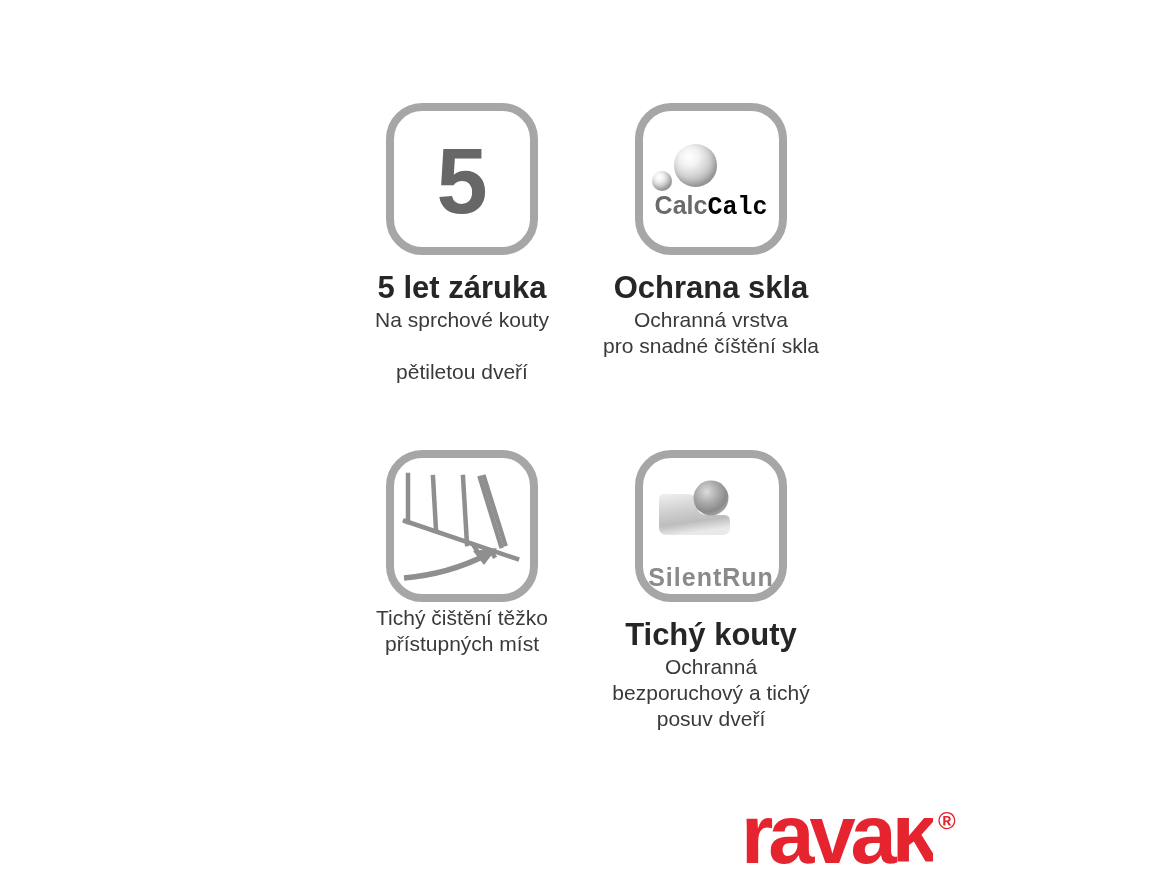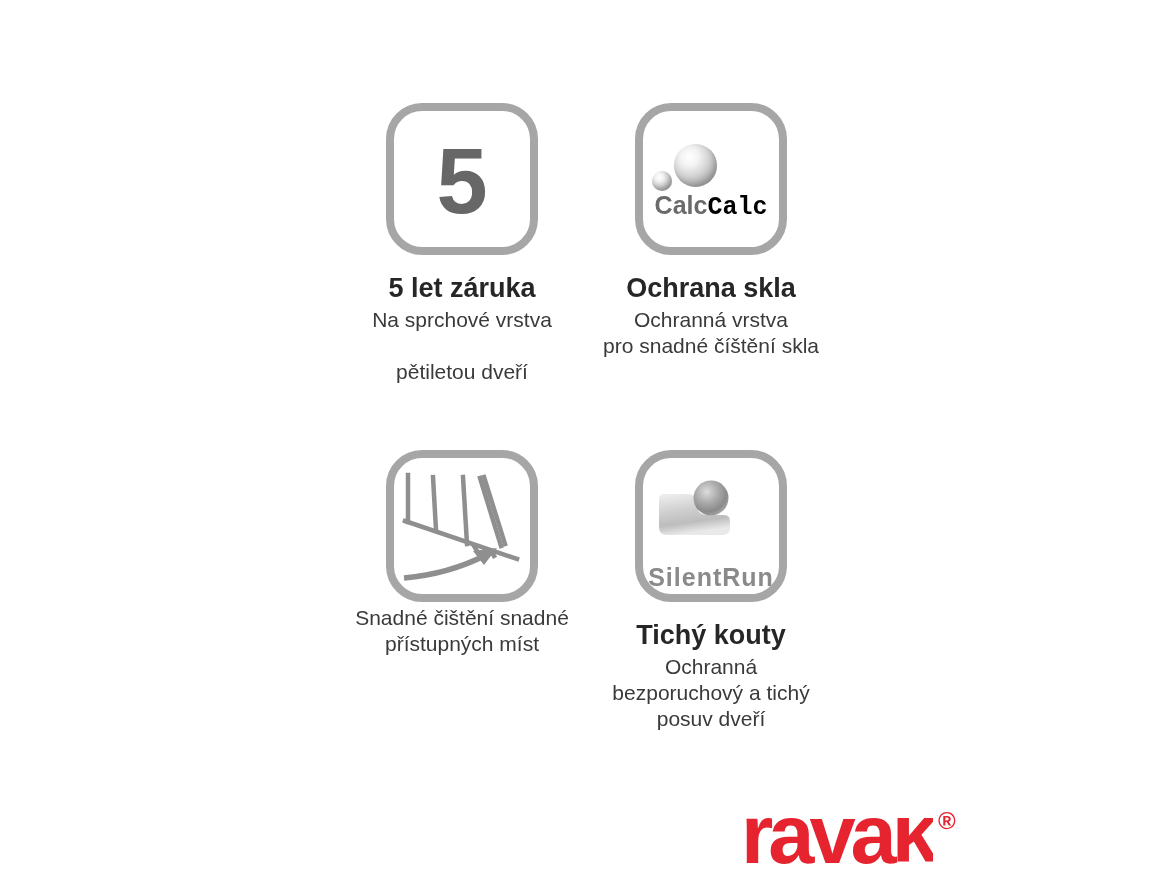--- a/index.html
+++ b/index.html
@@ -34,21 +34,21 @@
     background: radial-gradient(circle at 36% 30%, #ffffff 0%, #f3f3f3 22%, #d2d2d2 48%, #9a9a9a 80%, #c6c6c6 97%);
     box-shadow: inset -2px -3px 5px rgba(110,110,110,0.35);
   }
   .sphere-lg { left:31px; top:33px; width:43px; height:43px; }
   .sphere-sm { left:9px;  top:60px; width:20px; height:20px; }
 
   .tilt-svg { position:absolute; left:0; top:0; }
   .silent-svg { position:absolute; left:0; top:0; }
 
   .feature-title {
-    margin:17px auto 0 auto; font-size:27px; line-height:32px;
+    margin:17px auto 0 auto; font-size:31px; line-height:32px;
     font-weight:bold; color:#262626; white-space:nowrap;
   }
   .feature-desc {
     margin:3px auto 0 auto; font-size:21px; line-height:26px;
     color:#3a3a3a; white-space:nowrap;
   }
 
   .logo {
     position:absolute; left:741px; top:787px;
     font-size:83px; line-height:95px; font-weight:bold;
@@ -63,21 +63,21 @@
 <body>
 
 <div class="canvas">
 
   <div class="feature pos-tl">
     <div class="badge">
       <span class="digit">5</span>
     </div>
     <div class="feature-title">5 let záruka</div>
     <div class="feature-desc">
-      <span>Na sprchové vrstva</span><br>
+      <span>Na sprchové kouty</span><br>
       <br>
       <span>pětiletou dveří</span>
     </div>
   </div>
 
   <div class="feature pos-tr">
     <div class="badge">
       <span class="sphere sphere-lg"></span>
       <span class="sphere sphere-sm"></span>
       <span class="badge-label anticalc-label">
@@ -102,21 +102,21 @@
           <path d="M90 19 L111 86"></path>
           <path d="M11 63 L123 101"></path>
           <path d="M80 88 L83 93"></path>
           <path d="M97 93 L100 98"></path>
         </g>
         <path d="M10 120 Q 55 116 92 97" stroke="#8f8f8f" stroke-width="5.5" fill="none"></path>
         <polygon points="103,90 79,93 90,107" fill="#8f8f8f"></polygon>
       </svg>
     </div>
     <div class="feature-desc">
-      <span>Snadné čištění snadné</span><br>
+      <span>Tichý čištění těžko</span><br>
       <span>přístupných míst</span>
     </div>
   </div>
 
   <div class="feature pos-br">
     <div class="badge">
       <svg class="silent-svg" width="136" height="96" viewBox="0 0 136 96">
         <defs>
           <linearGradient id="blockGrad" x1="0" y1="0" x2="0.25" y2="1">
             <stop offset="0" stop-color="#f0f0f0"></stop>

